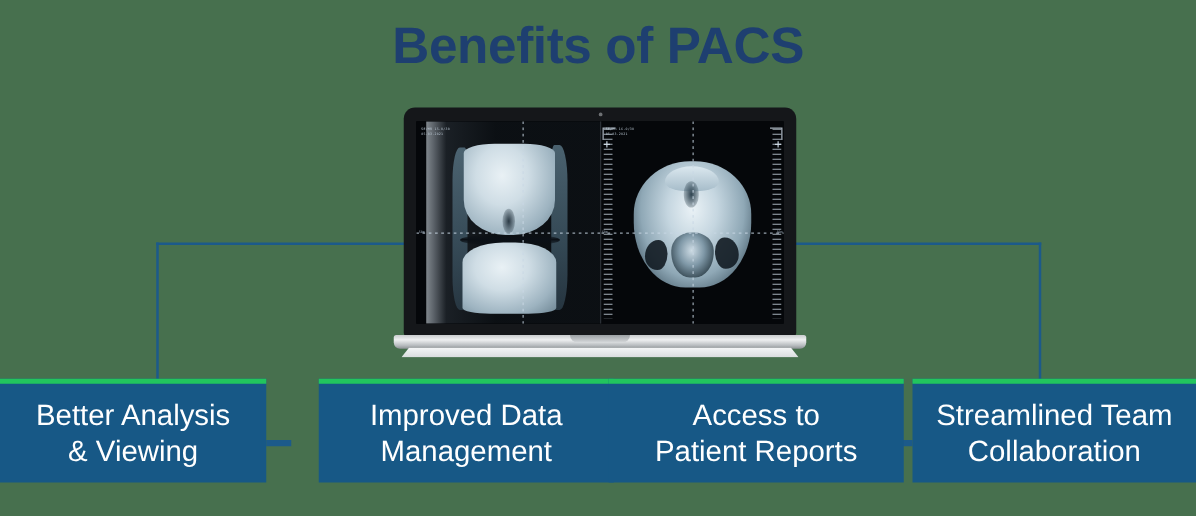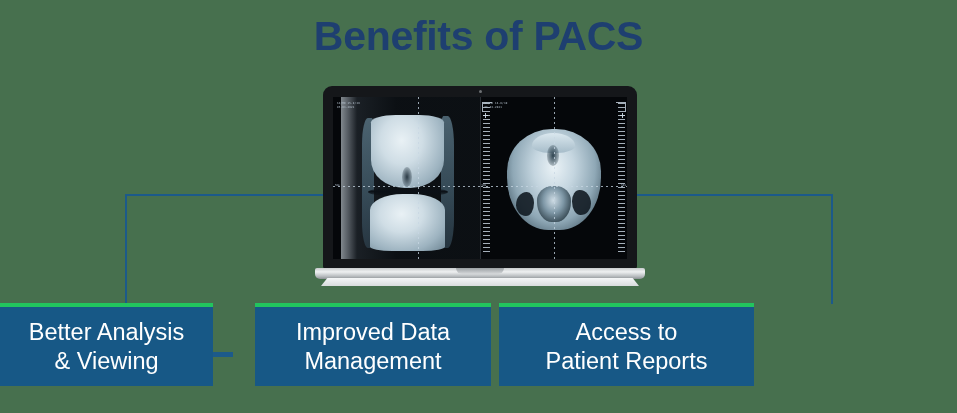--- a/index.html
+++ b/index.html
@@ -378,21 +378,21 @@
   }
   .benefit-label {
     color: #ffffff;
     font-size: 23.5px;
     line-height: 1.22;
     padding: 0 8px;
     white-space: pre-line;
   }
   #benefit-box-0 { left: 0px;   width: 213px; }
   #benefit-box-1 { left: 233px; width: 236px; margin-left: 22px; }
-  #benefit-box-2 { left: 487px; width: 255px; margin-left: 12px; }
+  #benefit-box-2 { left: 487px; width: 236px; }
   #benefit-box-3 { left: 730px; width: 227px; }
 </style>
 </head>
 <body>
 
 <div id="infographic">
 
   <div id="page-title">Benefits of PACS</div>
 
   <div class="connector" id="connector-horizontal-top"></div>
@@ -463,15 +463,19 @@
 &amp; Viewing</span>
     </div>
     <div class="benefit-box" id="benefit-box-1">
       <span class="benefit-label">Improved Data
 Management</span>
     </div>
     <div class="benefit-box" id="benefit-box-2">
       <span class="benefit-label">Access to
 Patient Reports</span>
     </div>
+    <div class="benefit-box" id="benefit-box-3">
+      <span class="benefit-label">Streamlined Team
+Collaboration</span>
+    </div>
   </div>
 
 </div>
 
 </body></html>

